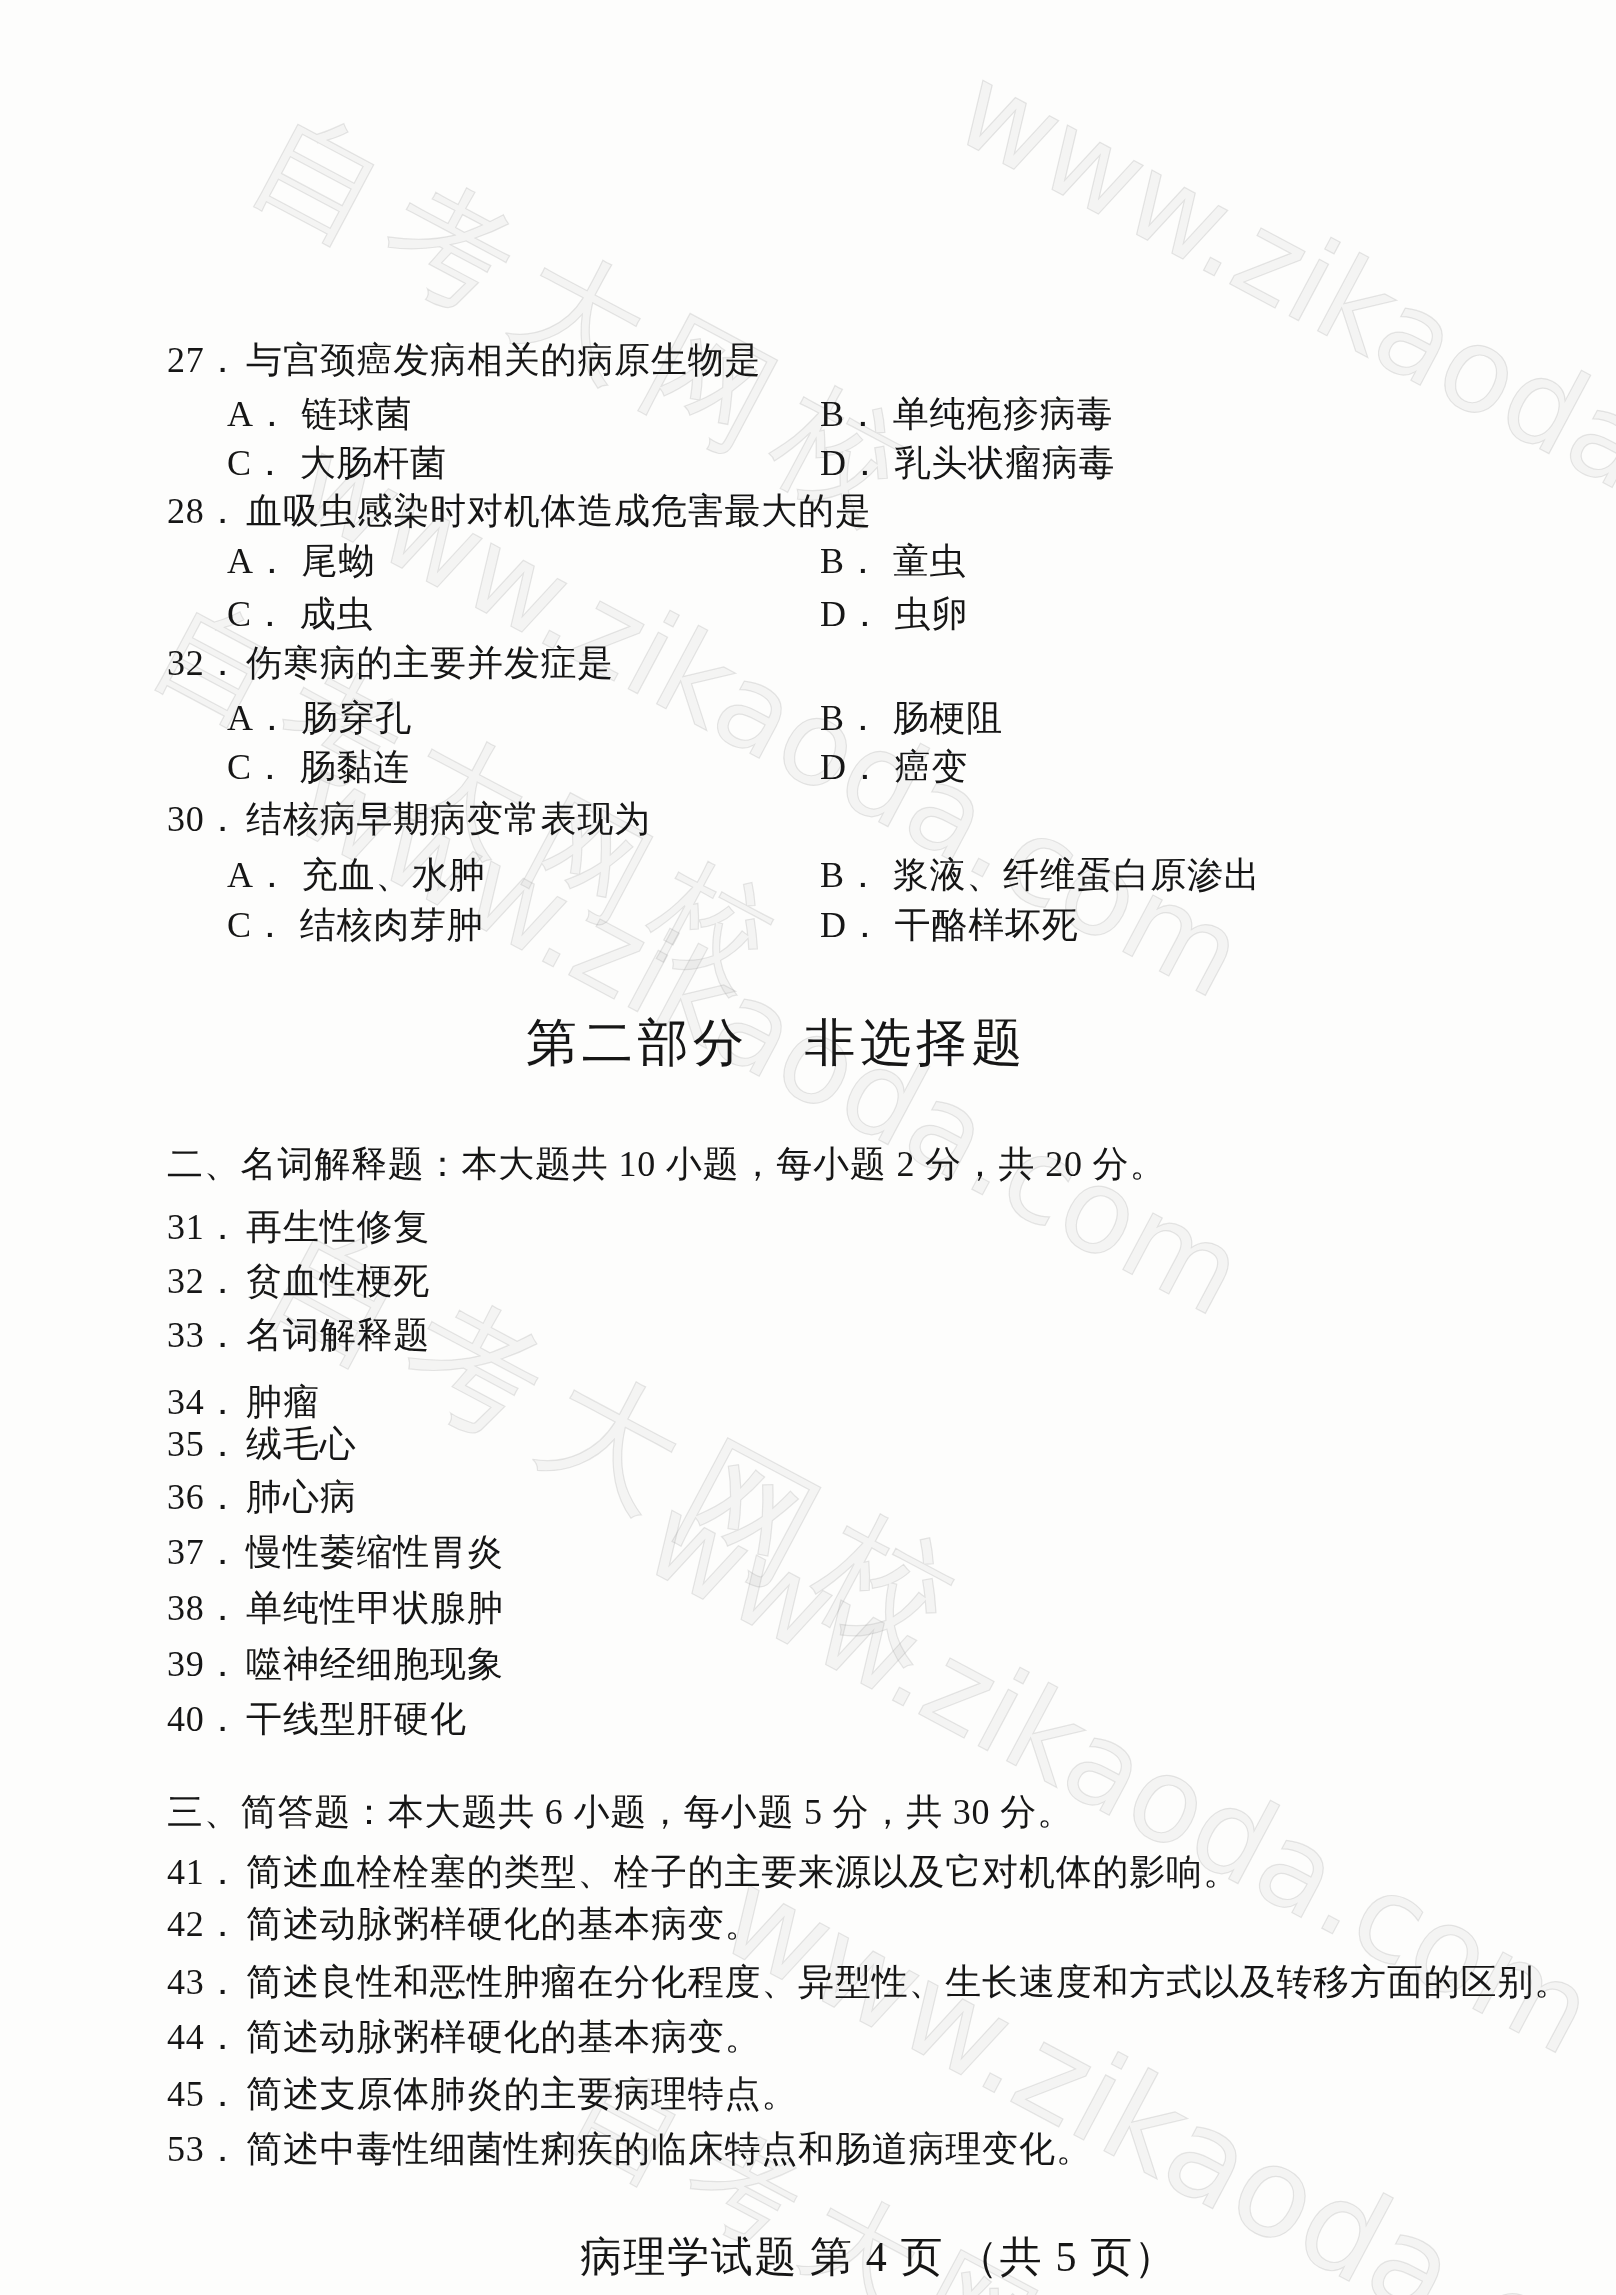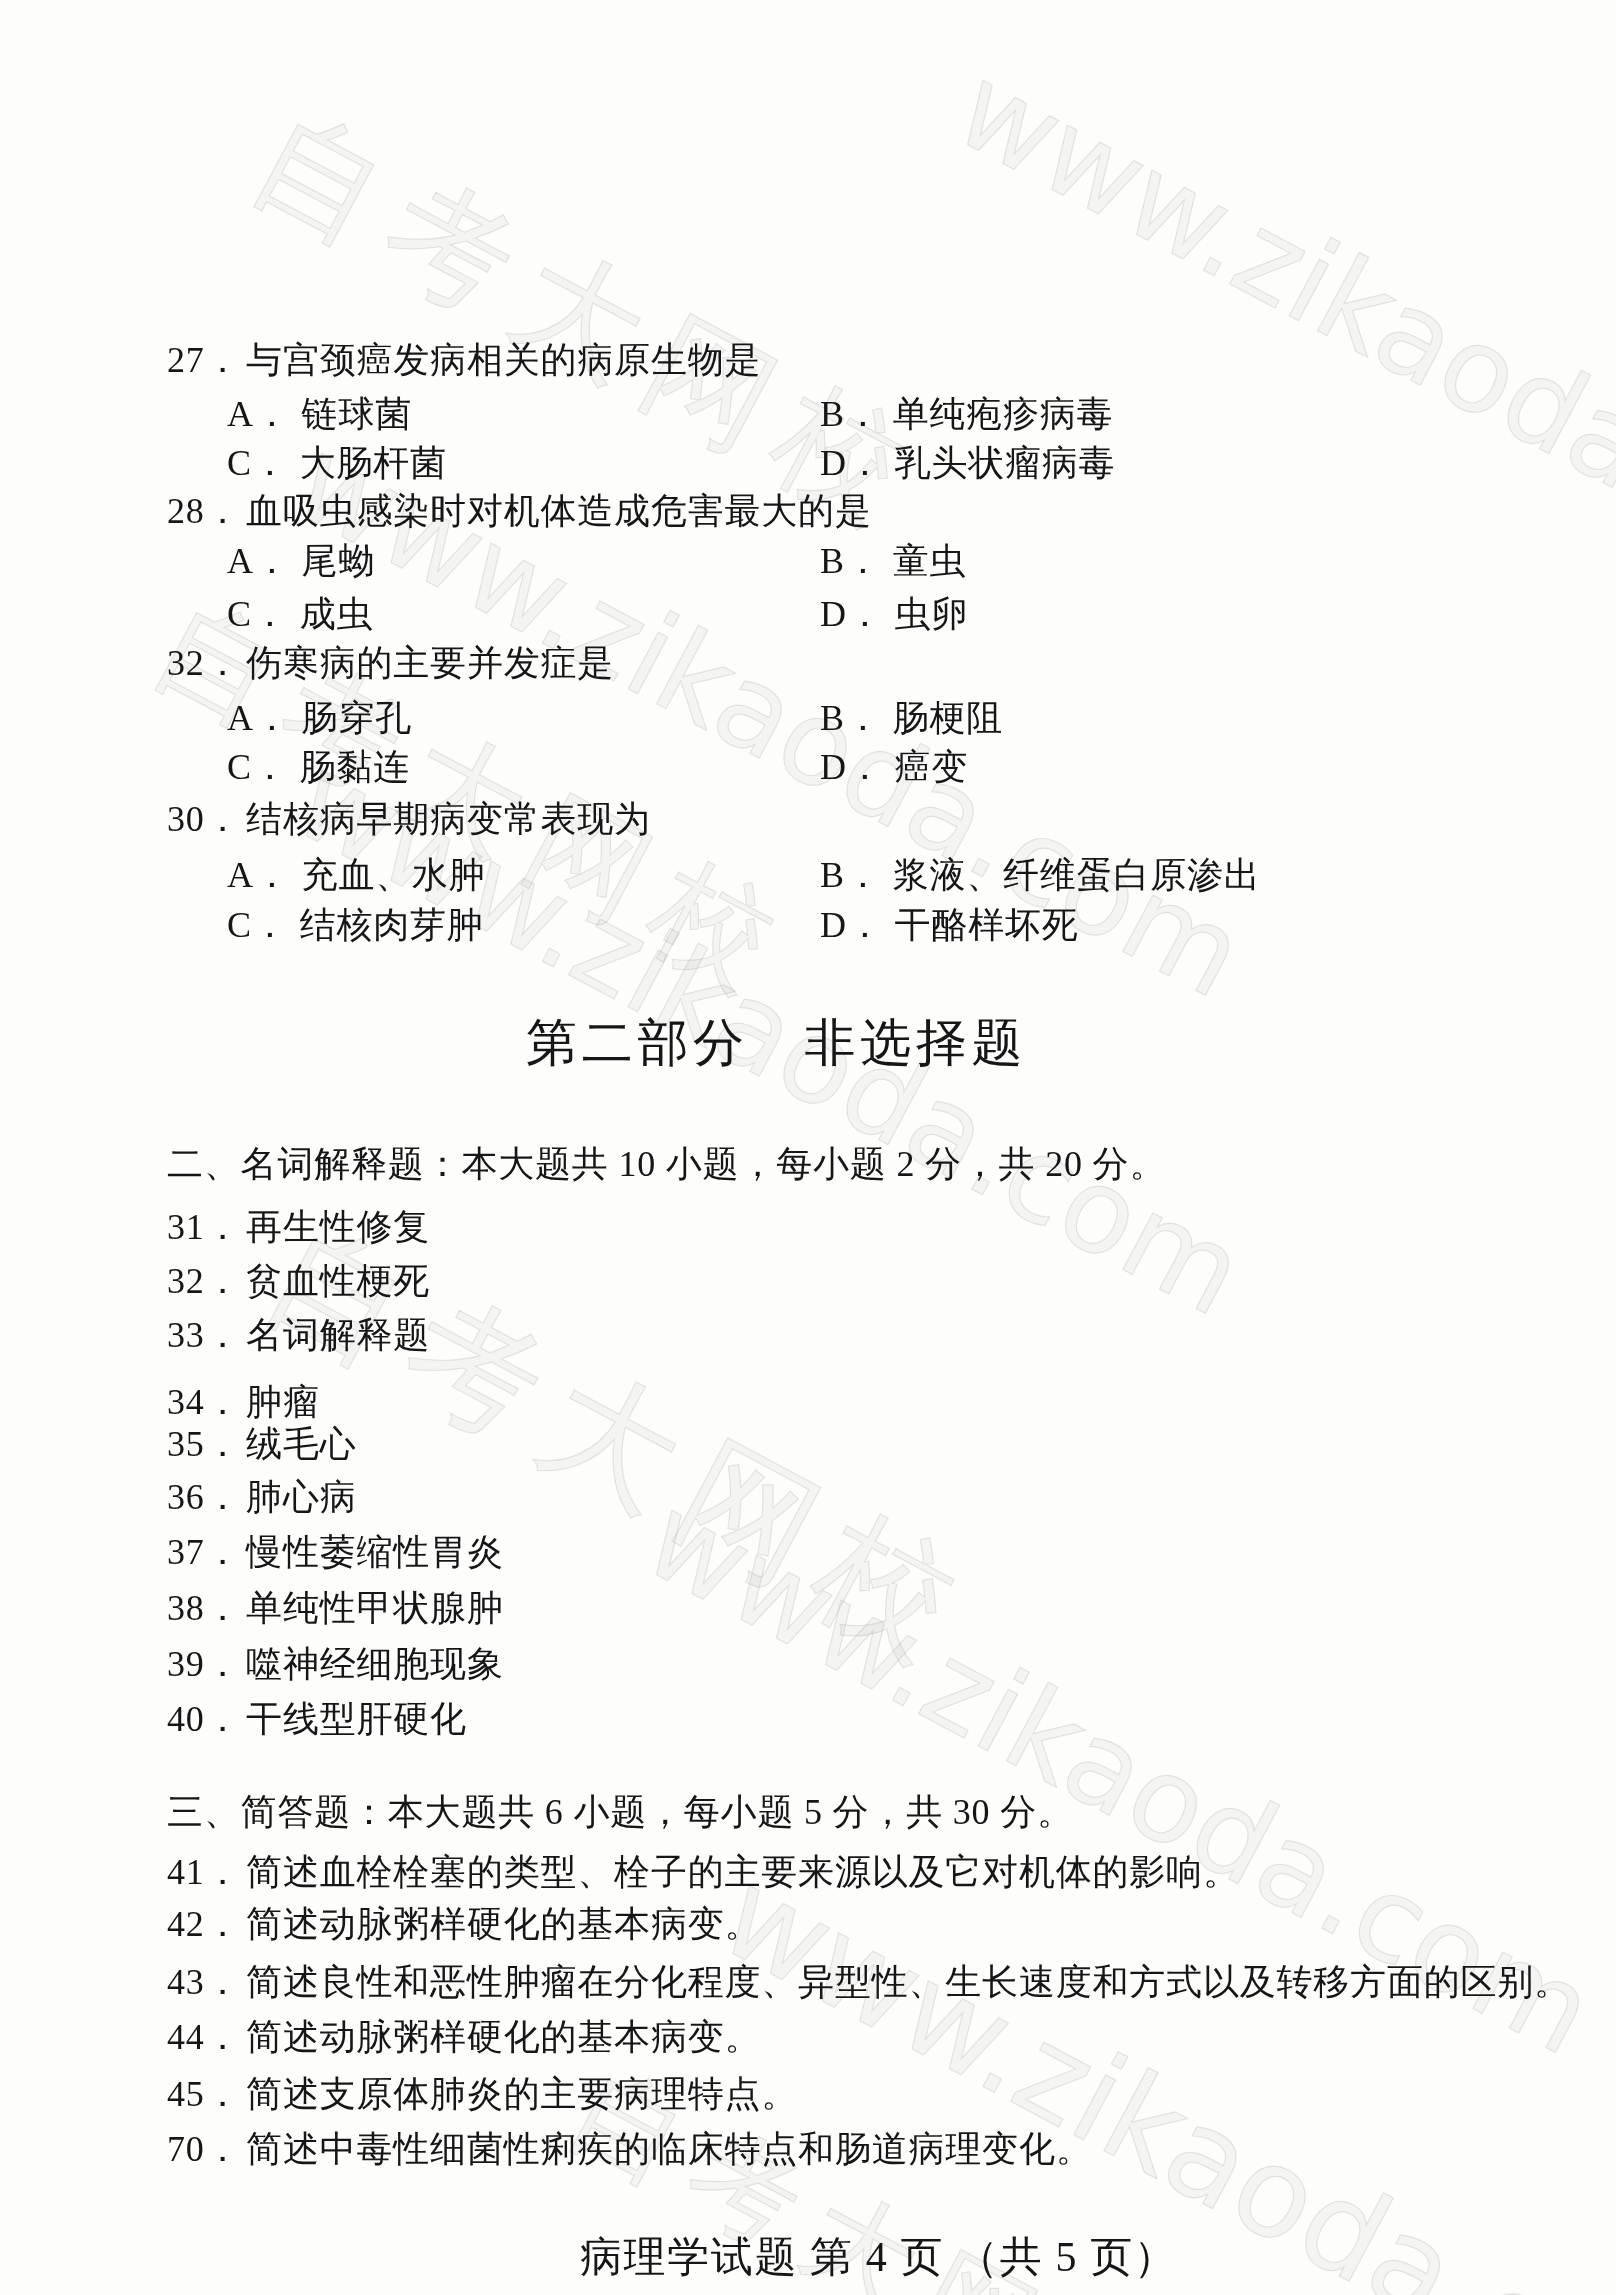--- a/index.html
+++ b/index.html
@@ -125,18 +125,18 @@
   <div class="ln" style="top:1646px"><span class="qnum">39．</span><span>噬神经细胞现象</span></div>
   <div class="ln" style="top:1701px"><span class="qnum">40．</span><span>干线型肝硬化</span></div>
 
   <div class="ln" style="top:1794px">三、简答题：本大题共 6 小题，每小题 5 分，共 30 分。</div>
 
   <div class="ln" style="top:1854px"><span class="qnum">41．</span><span>简述血栓栓塞的类型、栓子的主要来源以及它对机体的影响。</span></div>
   <div class="ln" style="top:1906px"><span class="qnum">42．</span><span>简述动脉粥样硬化的基本病变。</span></div>
   <div class="ln" style="top:1964px"><span class="qnum">43．</span><span>简述良性和恶性肿瘤在分化程度、异型性、生长速度和方式以及转移方面的区别。</span></div>
   <div class="ln" style="top:2019px"><span class="qnum">44．</span><span>简述动脉粥样硬化的基本病变。</span></div>
   <div class="ln" style="top:2076px"><span class="qnum">45．</span><span>简述支原体肺炎的主要病理特点。</span></div>
-  <div class="ln" style="top:2131px"><span class="qnum">70．</span><span>简述中毒性细菌性痢疾的临床特点和肠道病理变化。</span></div>
+  <div class="ln" style="top:2131px"><span class="qnum">53．</span><span>简述中毒性细菌性痢疾的临床特点和肠道病理变化。</span></div>
 
   <div class="footer">病理学试题 第 4 页 （共 5 页）</div>
 
 </div>
 
 
 </body></html>

